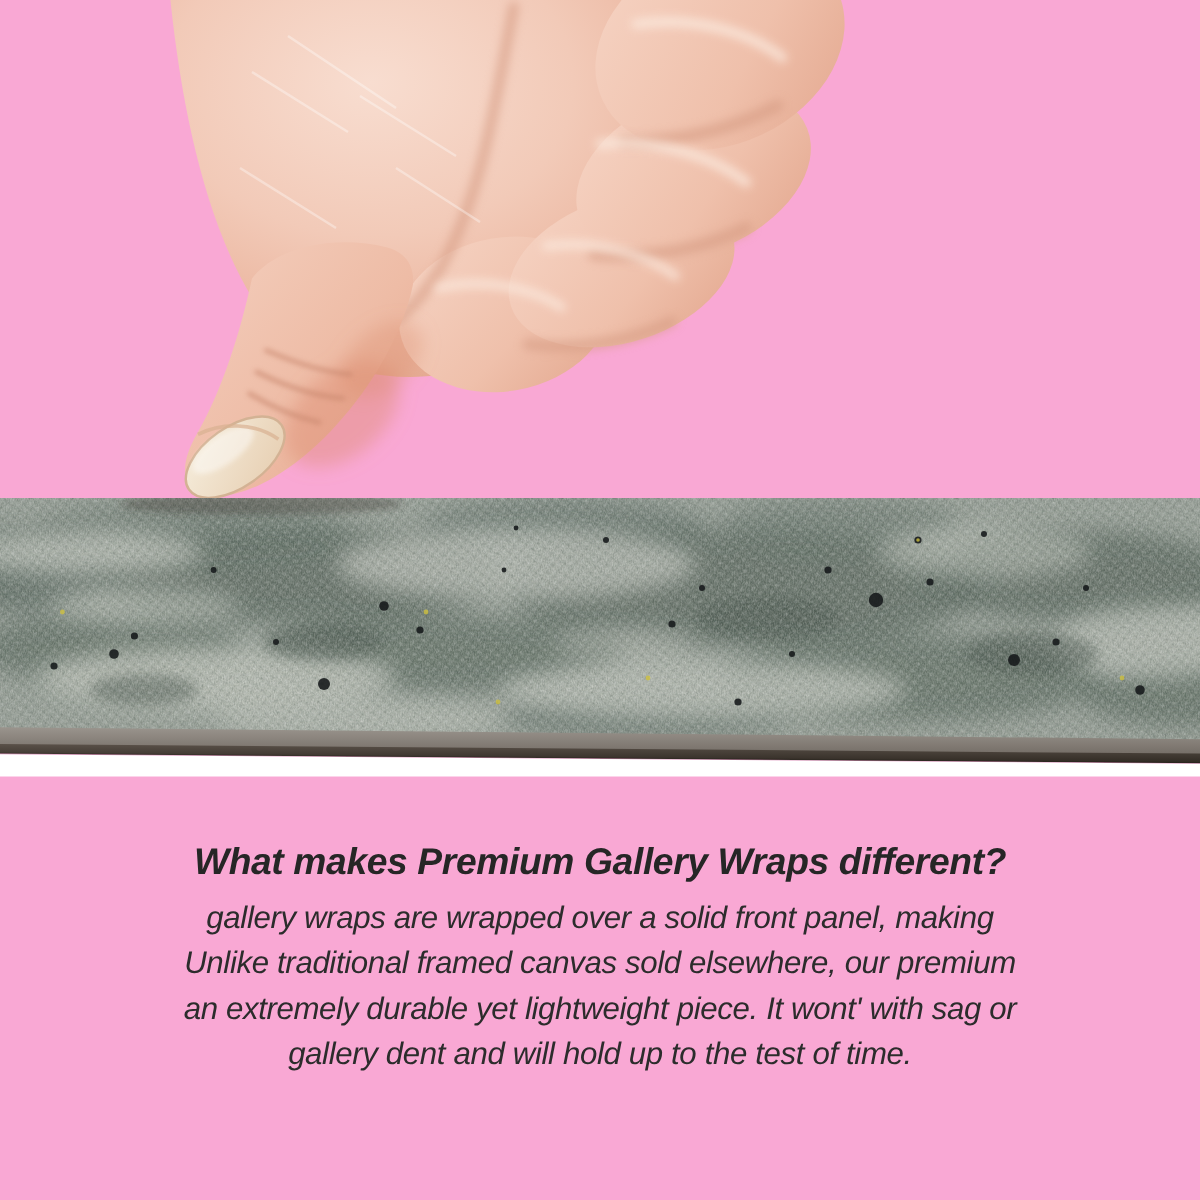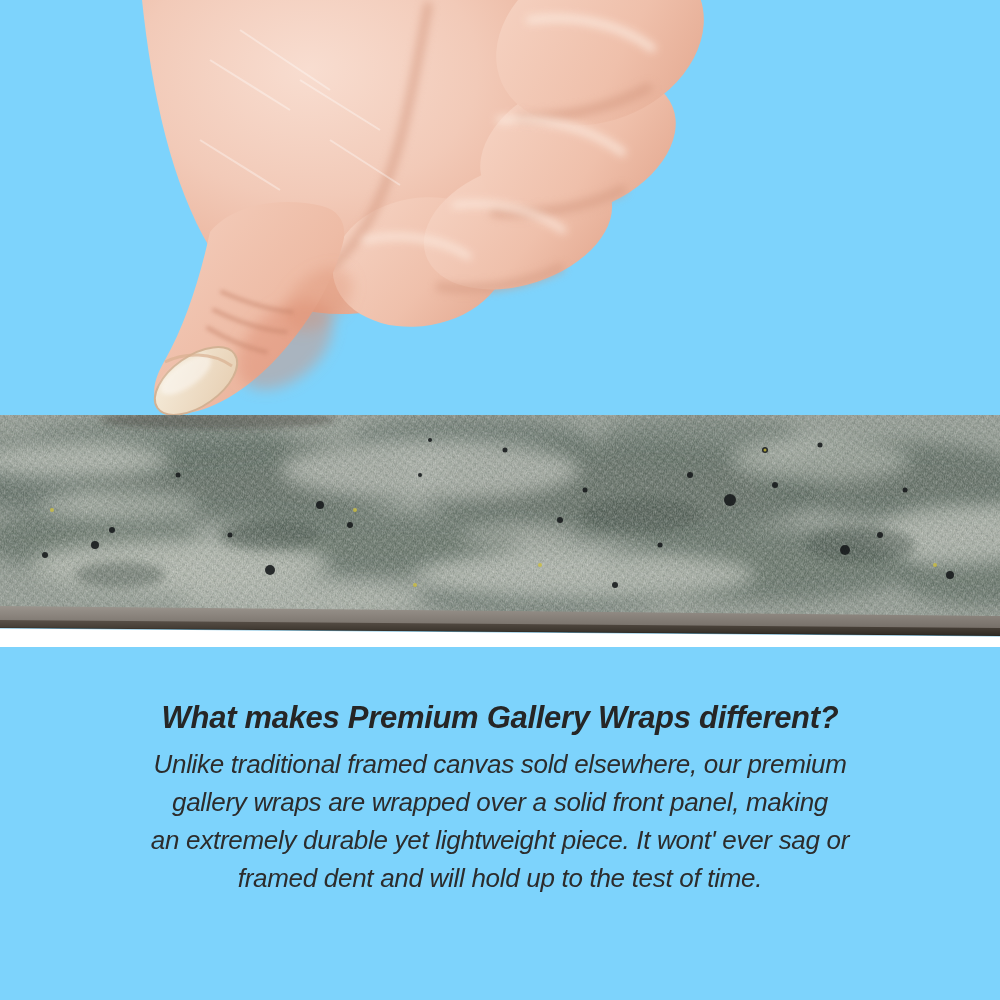--- a/index.html
+++ b/index.html
@@ -1,19 +1,19 @@
 <!DOCTYPE html>
 <html><head>
 <meta charset="utf-8">
 <style>
   html,body{margin:0;padding:0;background:#ffffff;}
   .stage{
     position:relative;
     width:1000px;height:1000px;
-    background:#7dd3fc;
+    background:#f9a8d4;
     overflow:hidden;
     font-family:"Liberation Sans", sans-serif;
   }
   .hand-photo{
     position:absolute;top:0;left:0;width:1000px;height:440px;
   }
   .canvas-strip{
     position:absolute;top:415px;left:0;width:1000px;height:232px;
   }
   .caption{
@@ -241,19 +241,19 @@
     <ellipse cx="218" cy="5" rx="118" ry="9" fill="#2a241f" opacity="0.3" filter="url(#soft3)"></ellipse>
 
     <polygon points="0,191 1000,201 1000,214 0,206" fill="url(#gFold)"></polygon>
     <polygon points="0,205 1000,213 1000,221 0,213" fill="url(#gEdge)"></polygon>
     <polygon points="0,212 1000,220 1000,224 0,216" fill="#000000" opacity="0.12"></polygon>
     <polygon points="0,213.5 1000,221.5 1000,232 0,232" fill="#ffffff"></polygon>
   </svg>
 
   <div class="caption">
     <h2>What makes Premium Gallery Wraps different?</h2>
+    <p>gallery wraps are wrapped over a solid front panel, making</p>
     <p>Unlike traditional framed canvas sold elsewhere, our premium</p>
-    <p>gallery wraps are wrapped over a solid front panel, making</p>
-    <p>an extremely durable yet lightweight piece. It wont' ever sag or</p>
-    <p>framed dent and will hold up to the test of time.</p>
+    <p>an extremely durable yet lightweight piece. It wont' with sag or</p>
+    <p>gallery dent and will hold up to the test of time.</p>
   </div>
 
 </div>
 
 </body></html>

